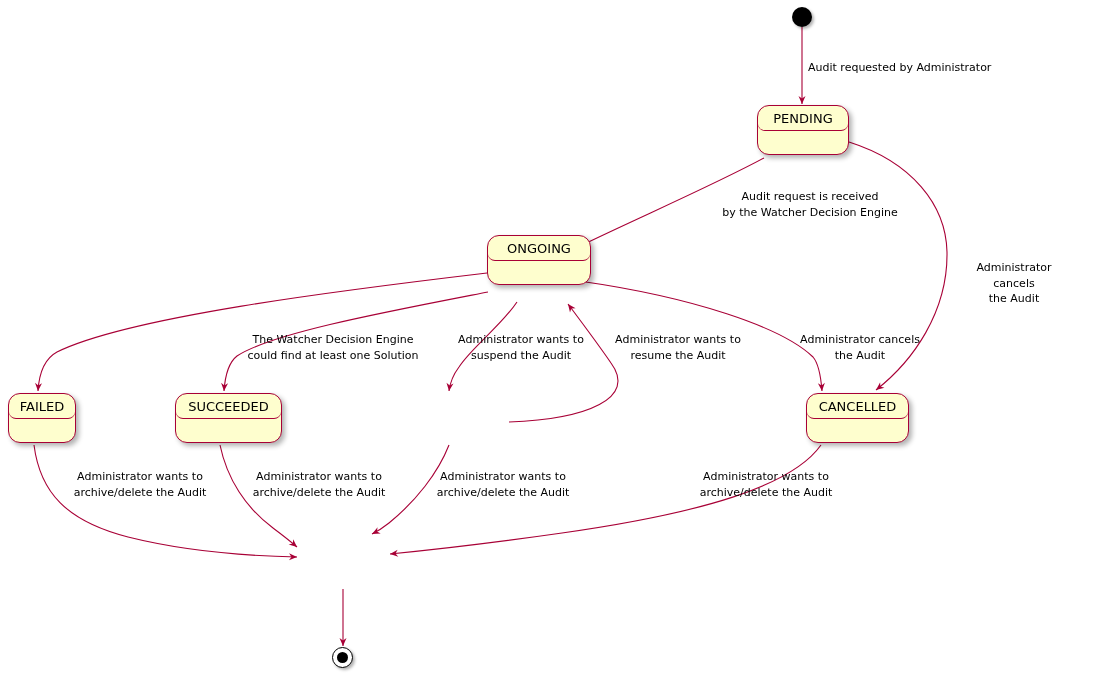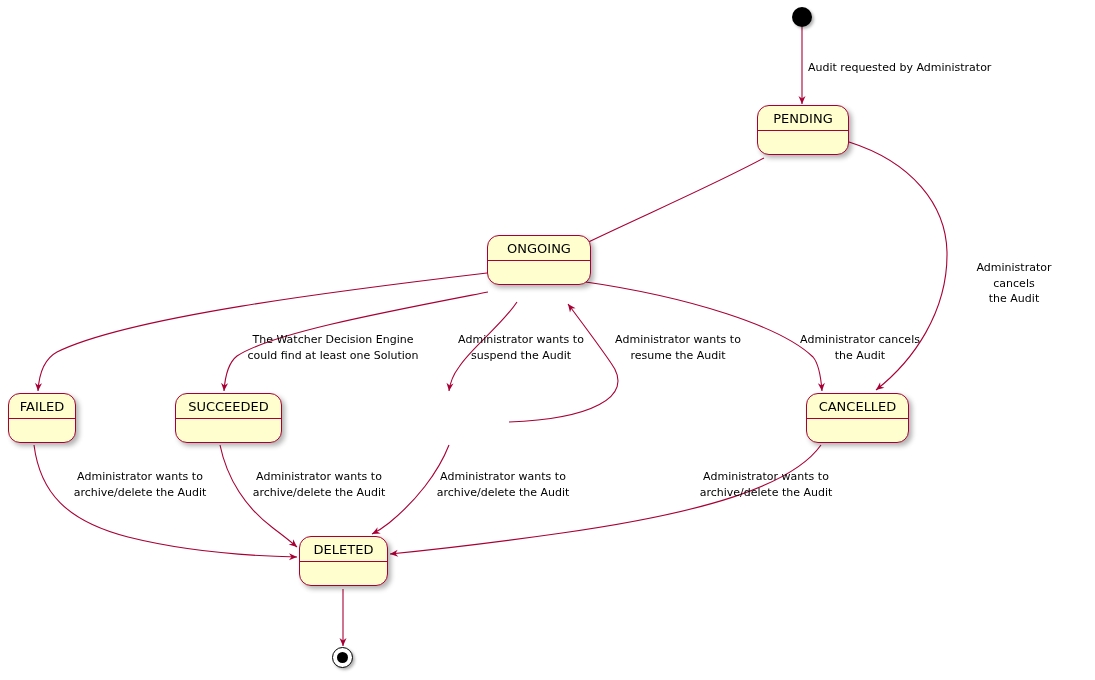--- a/index.html
+++ b/index.html
@@ -20,21 +20,21 @@
     position:absolute;
     background:var(--state-fill);
     border:1.5px solid var(--state-border);
     border-radius:12px;
     box-shadow:3px 3px 5px rgba(0,0,0,0.3);
   }
   .state-title{
     height:25px;line-height:25px;text-align:center;
     font-size:13px;color:var(--text-color);
     border-bottom:1px solid var(--state-border);
-    padding:0 8px;white-space:nowrap;
+    padding:0 8px;white-space:nowrap;border-radius:7px;
   }
   .state-body{height:23px;border-radius:0 0 12px 12px;}
   .pseudo-initial{
     position:absolute;width:20px;height:20px;border-radius:50%;
     background:#000;box-shadow:2px 2px 3px rgba(0,0,0,0.3);
   }
   .pseudo-final{
     position:absolute;width:21px;height:21px;border-radius:50%;
     border:1.5px solid #000;background:#fff;
     display:flex;align-items:center;justify-content:center;
@@ -98,26 +98,24 @@
     <div class="state-title">FAILED</div>
     <div class="state-body"></div>
   </div>
 
 
   <div class="state" style="left:806px;top:393px;width:103px;">
     <div class="state-title">CANCELLED</div>
     <div class="state-body"></div>
   </div>
 
-  <div class="state" style="left:299px;top:536px;width:89px;">
-    <div class="state-title">DELETED</div>
-    <div class="state-body"></div>
-  </div>
 
   <div class="edge-label left-anchored" style="left:808px;top:60px;">Audit requested by Administrator</div>
+  <div class="edge-label" style="left:810px;top:189px;">Audit request is received
+by the Watcher Decision Engine</div>
   <div class="edge-label" style="left:1014px;top:260px;">Administrator cancels
 the Audit</div>
   <div class="edge-label" style="left:333px;top:332px;">The Watcher Decision Engine
 could find at least one Solution</div>
   <div class="edge-label" style="left:521px;top:332px;">Administrator wants to
 suspend the Audit</div>
   <div class="edge-label" style="left:678px;top:332px;">Administrator wants to
 resume the Audit</div>
   <div class="edge-label" style="left:860px;top:332px;">Administrator cancels
 the Audit</div>

